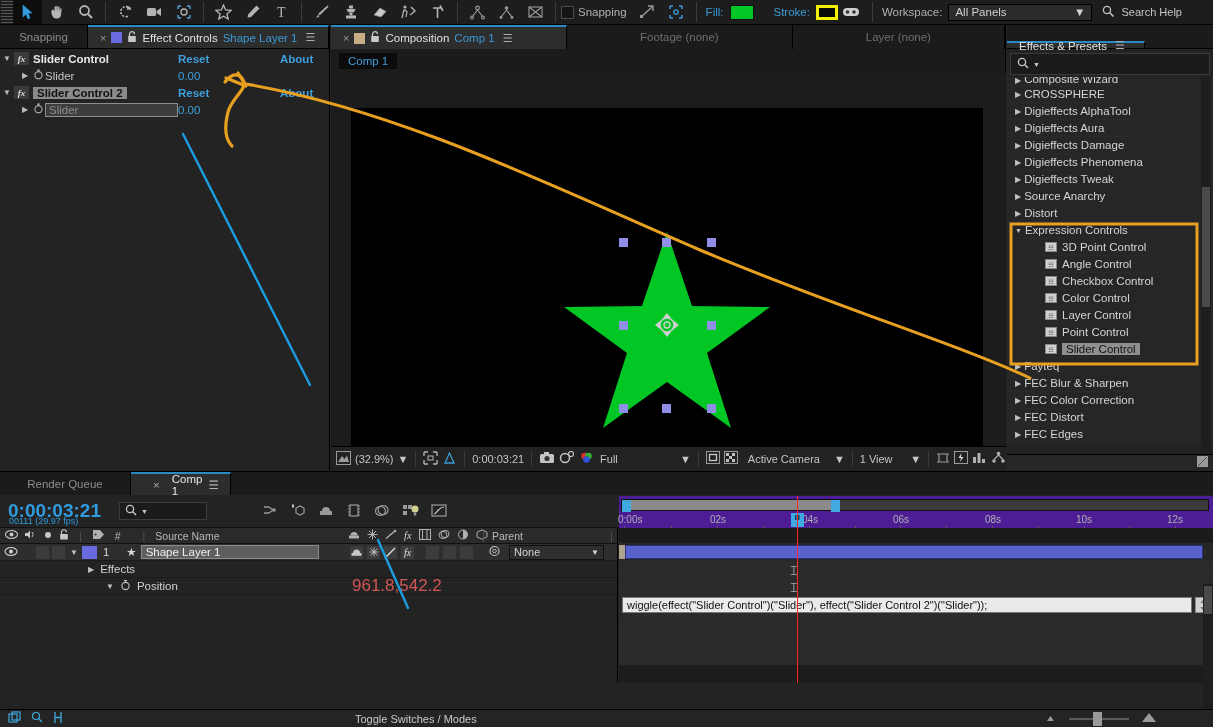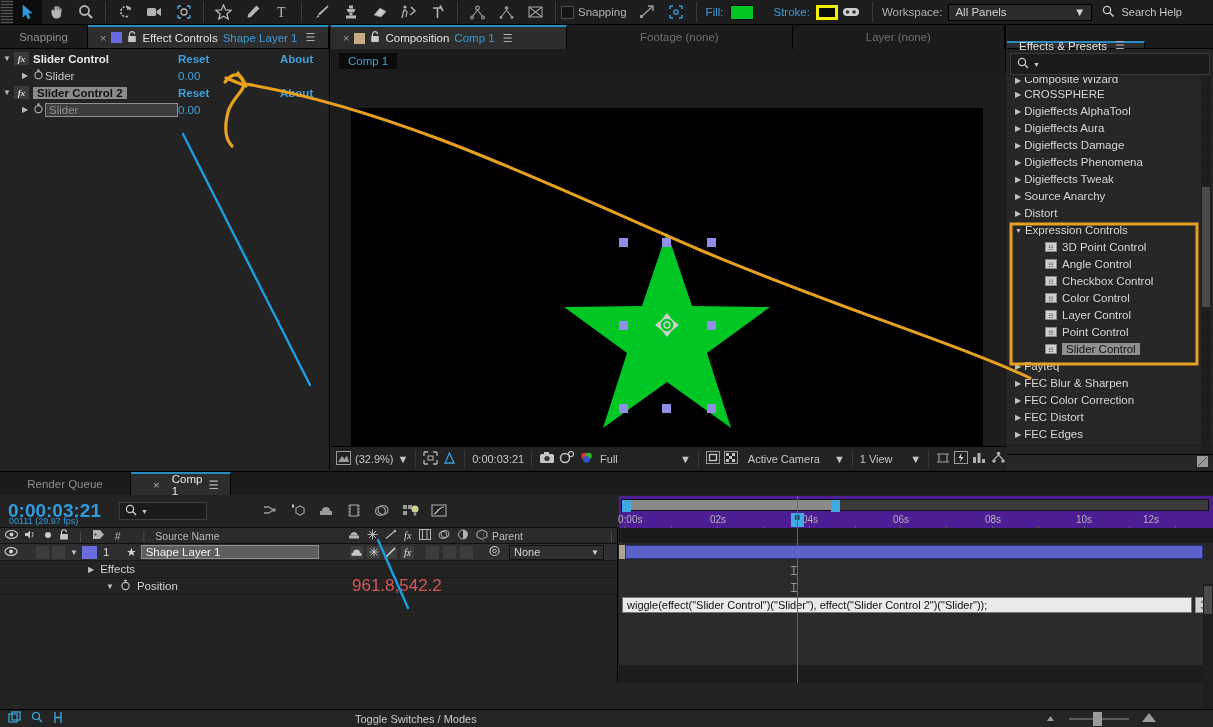--- a/index.html
+++ b/index.html
@@ -985,21 +985,21 @@
             <div class="wb-handle" style="left:0px;"></div>
             <div class="wb-handle" style="left:209px;"></div>
           </div>
           <div class="ruler-ticks">
             <span class="rtick" style="left:-1px;">0:00s</span>
             <span class="rtick" style="left:91px;">02s</span>
             <span class="rtick" style="left:183px;">04s</span>
             <span class="rtick" style="left:274px;">06s</span>
             <span class="rtick" style="left:366px;">08s</span>
             <span class="rtick" style="left:457px;">10s</span>
-            <span class="rtick" style="left:524px;">12s</span>
+            <span class="rtick" style="left:548px;">12s</span>
             <span class="rtickline" style="left:5px;"></span>
             <span class="rtickline" style="left:52px;"></span>
             <span class="rtickline" style="left:98px;"></span>
             <span class="rtickline" style="left:144px;"></span>
             <span class="rtickline" style="left:190px;"></span>
             <span class="rtickline" style="left:236px;"></span>
             <span class="rtickline" style="left:281px;"></span>
             <span class="rtickline" style="left:327px;"></span>
             <span class="rtickline" style="left:373px;"></span>
             <span class="rtickline" style="left:419px;"></span>

